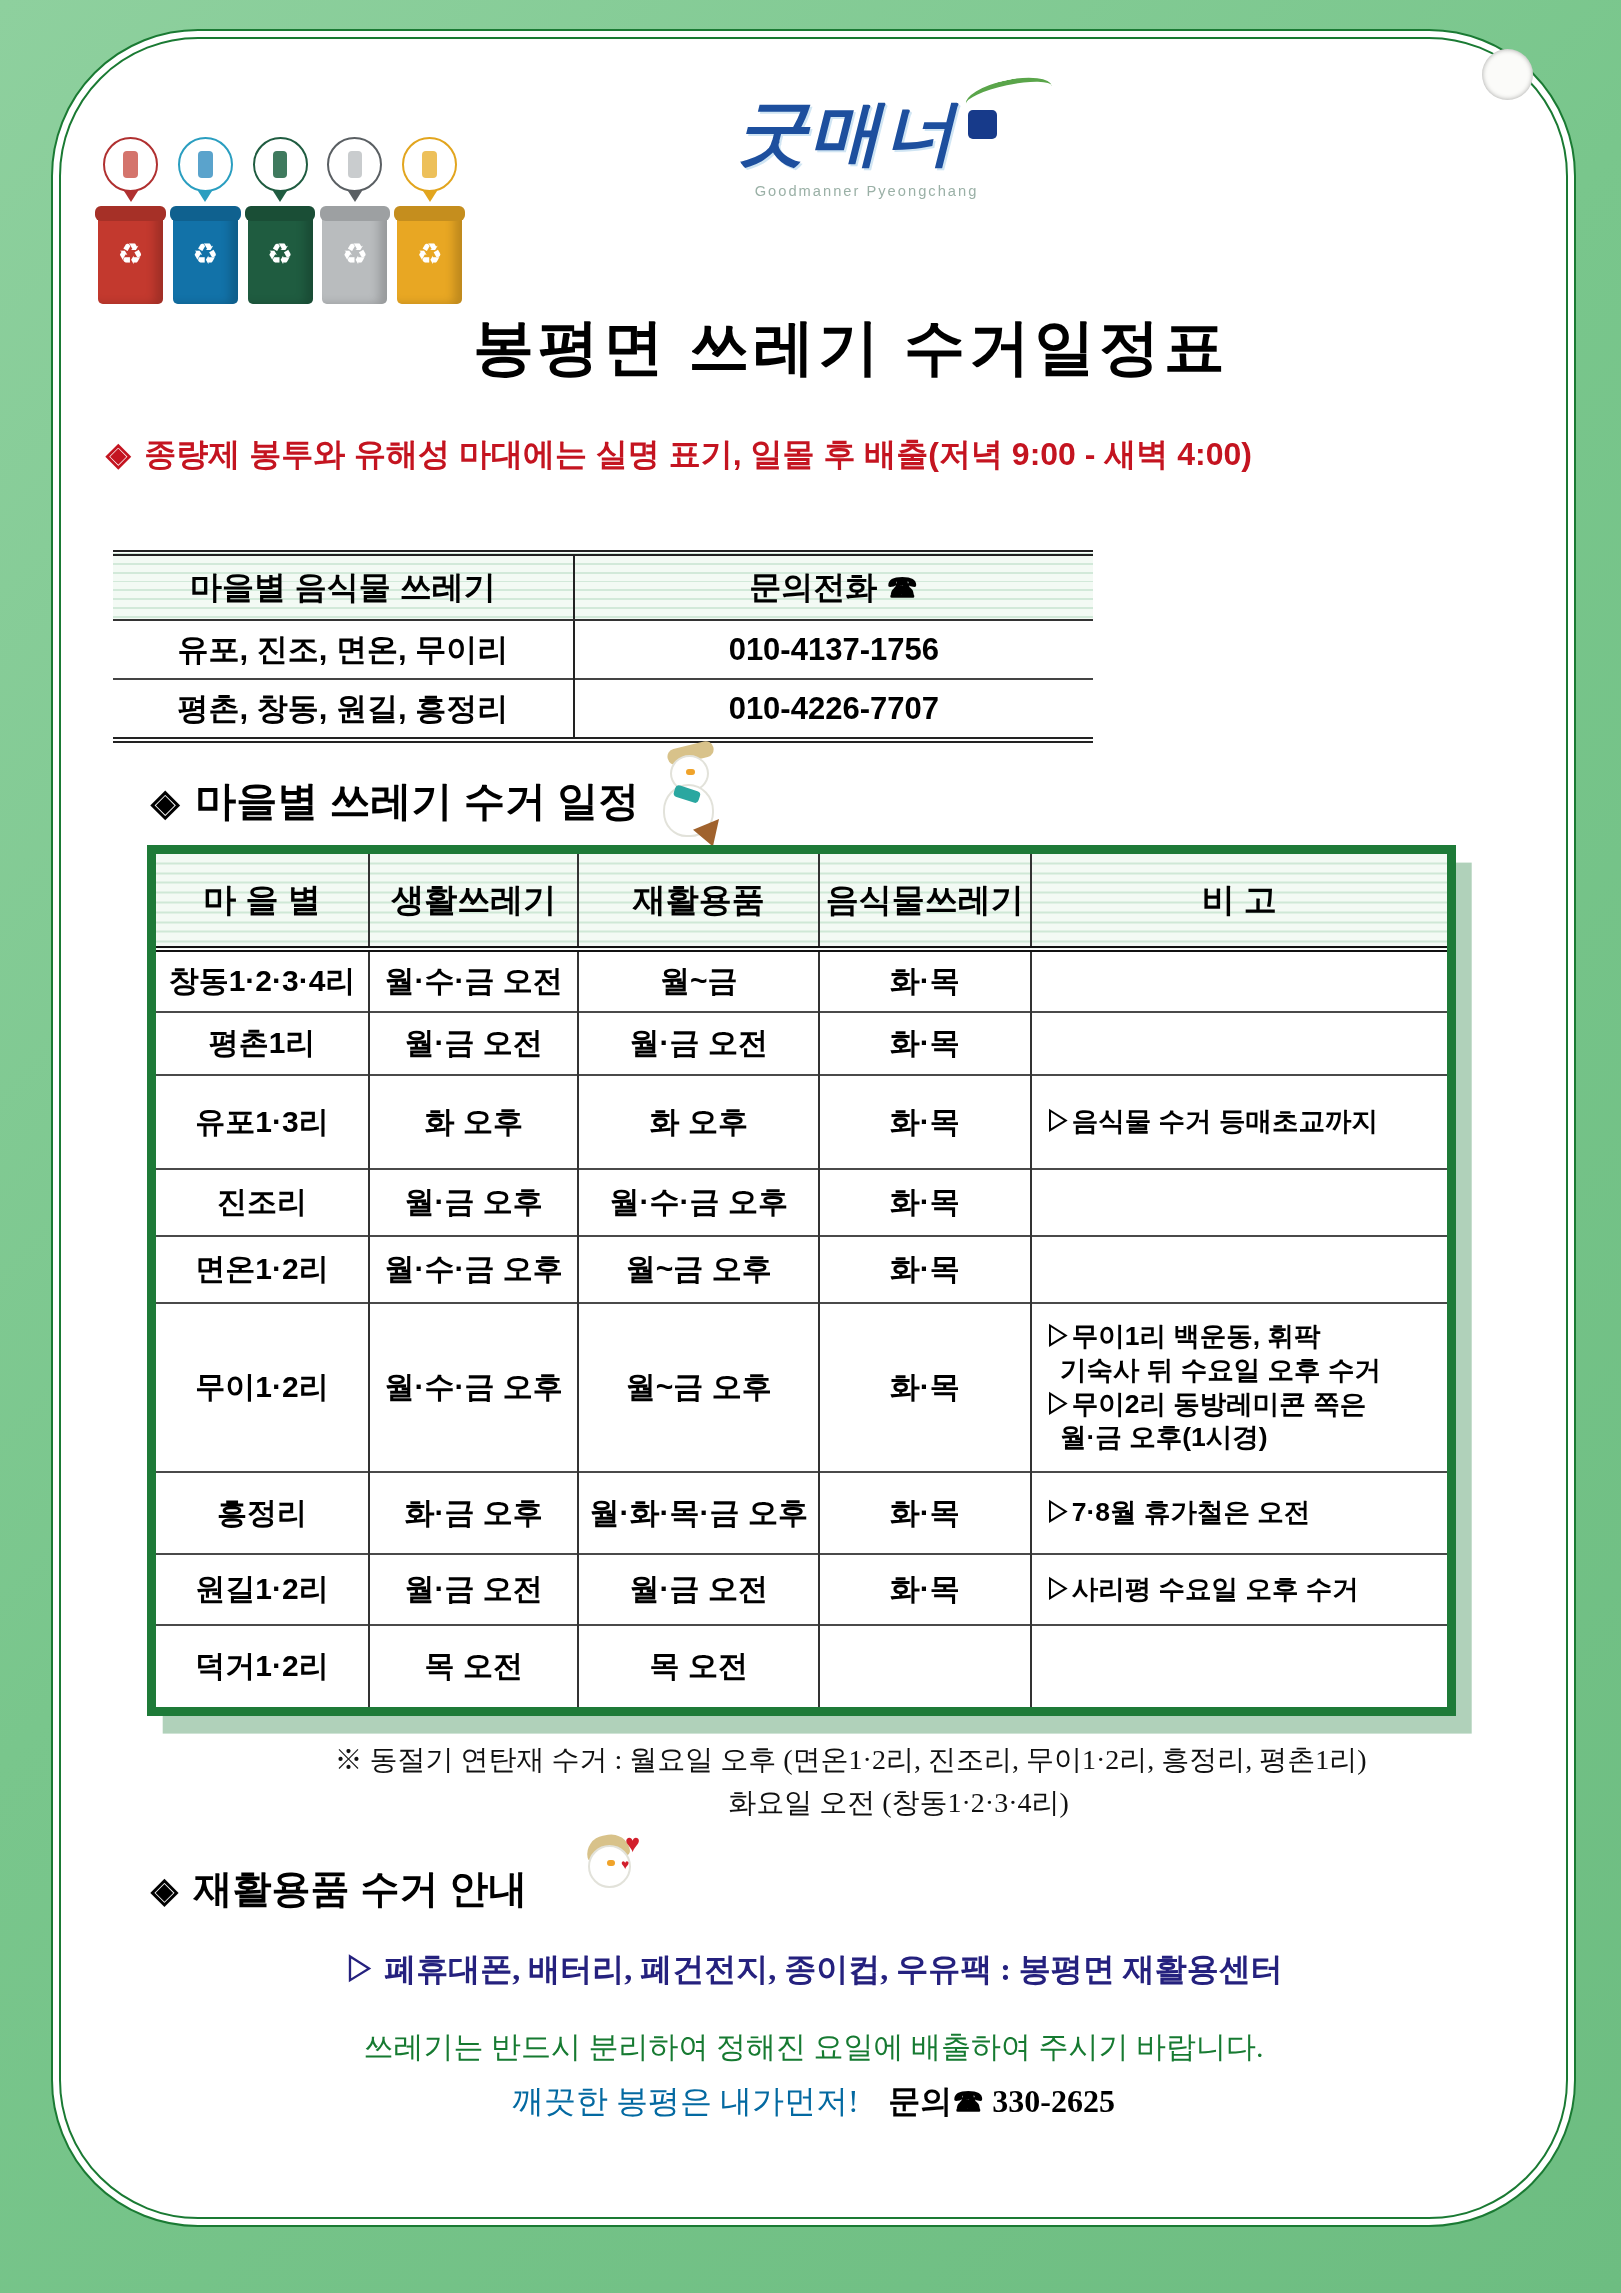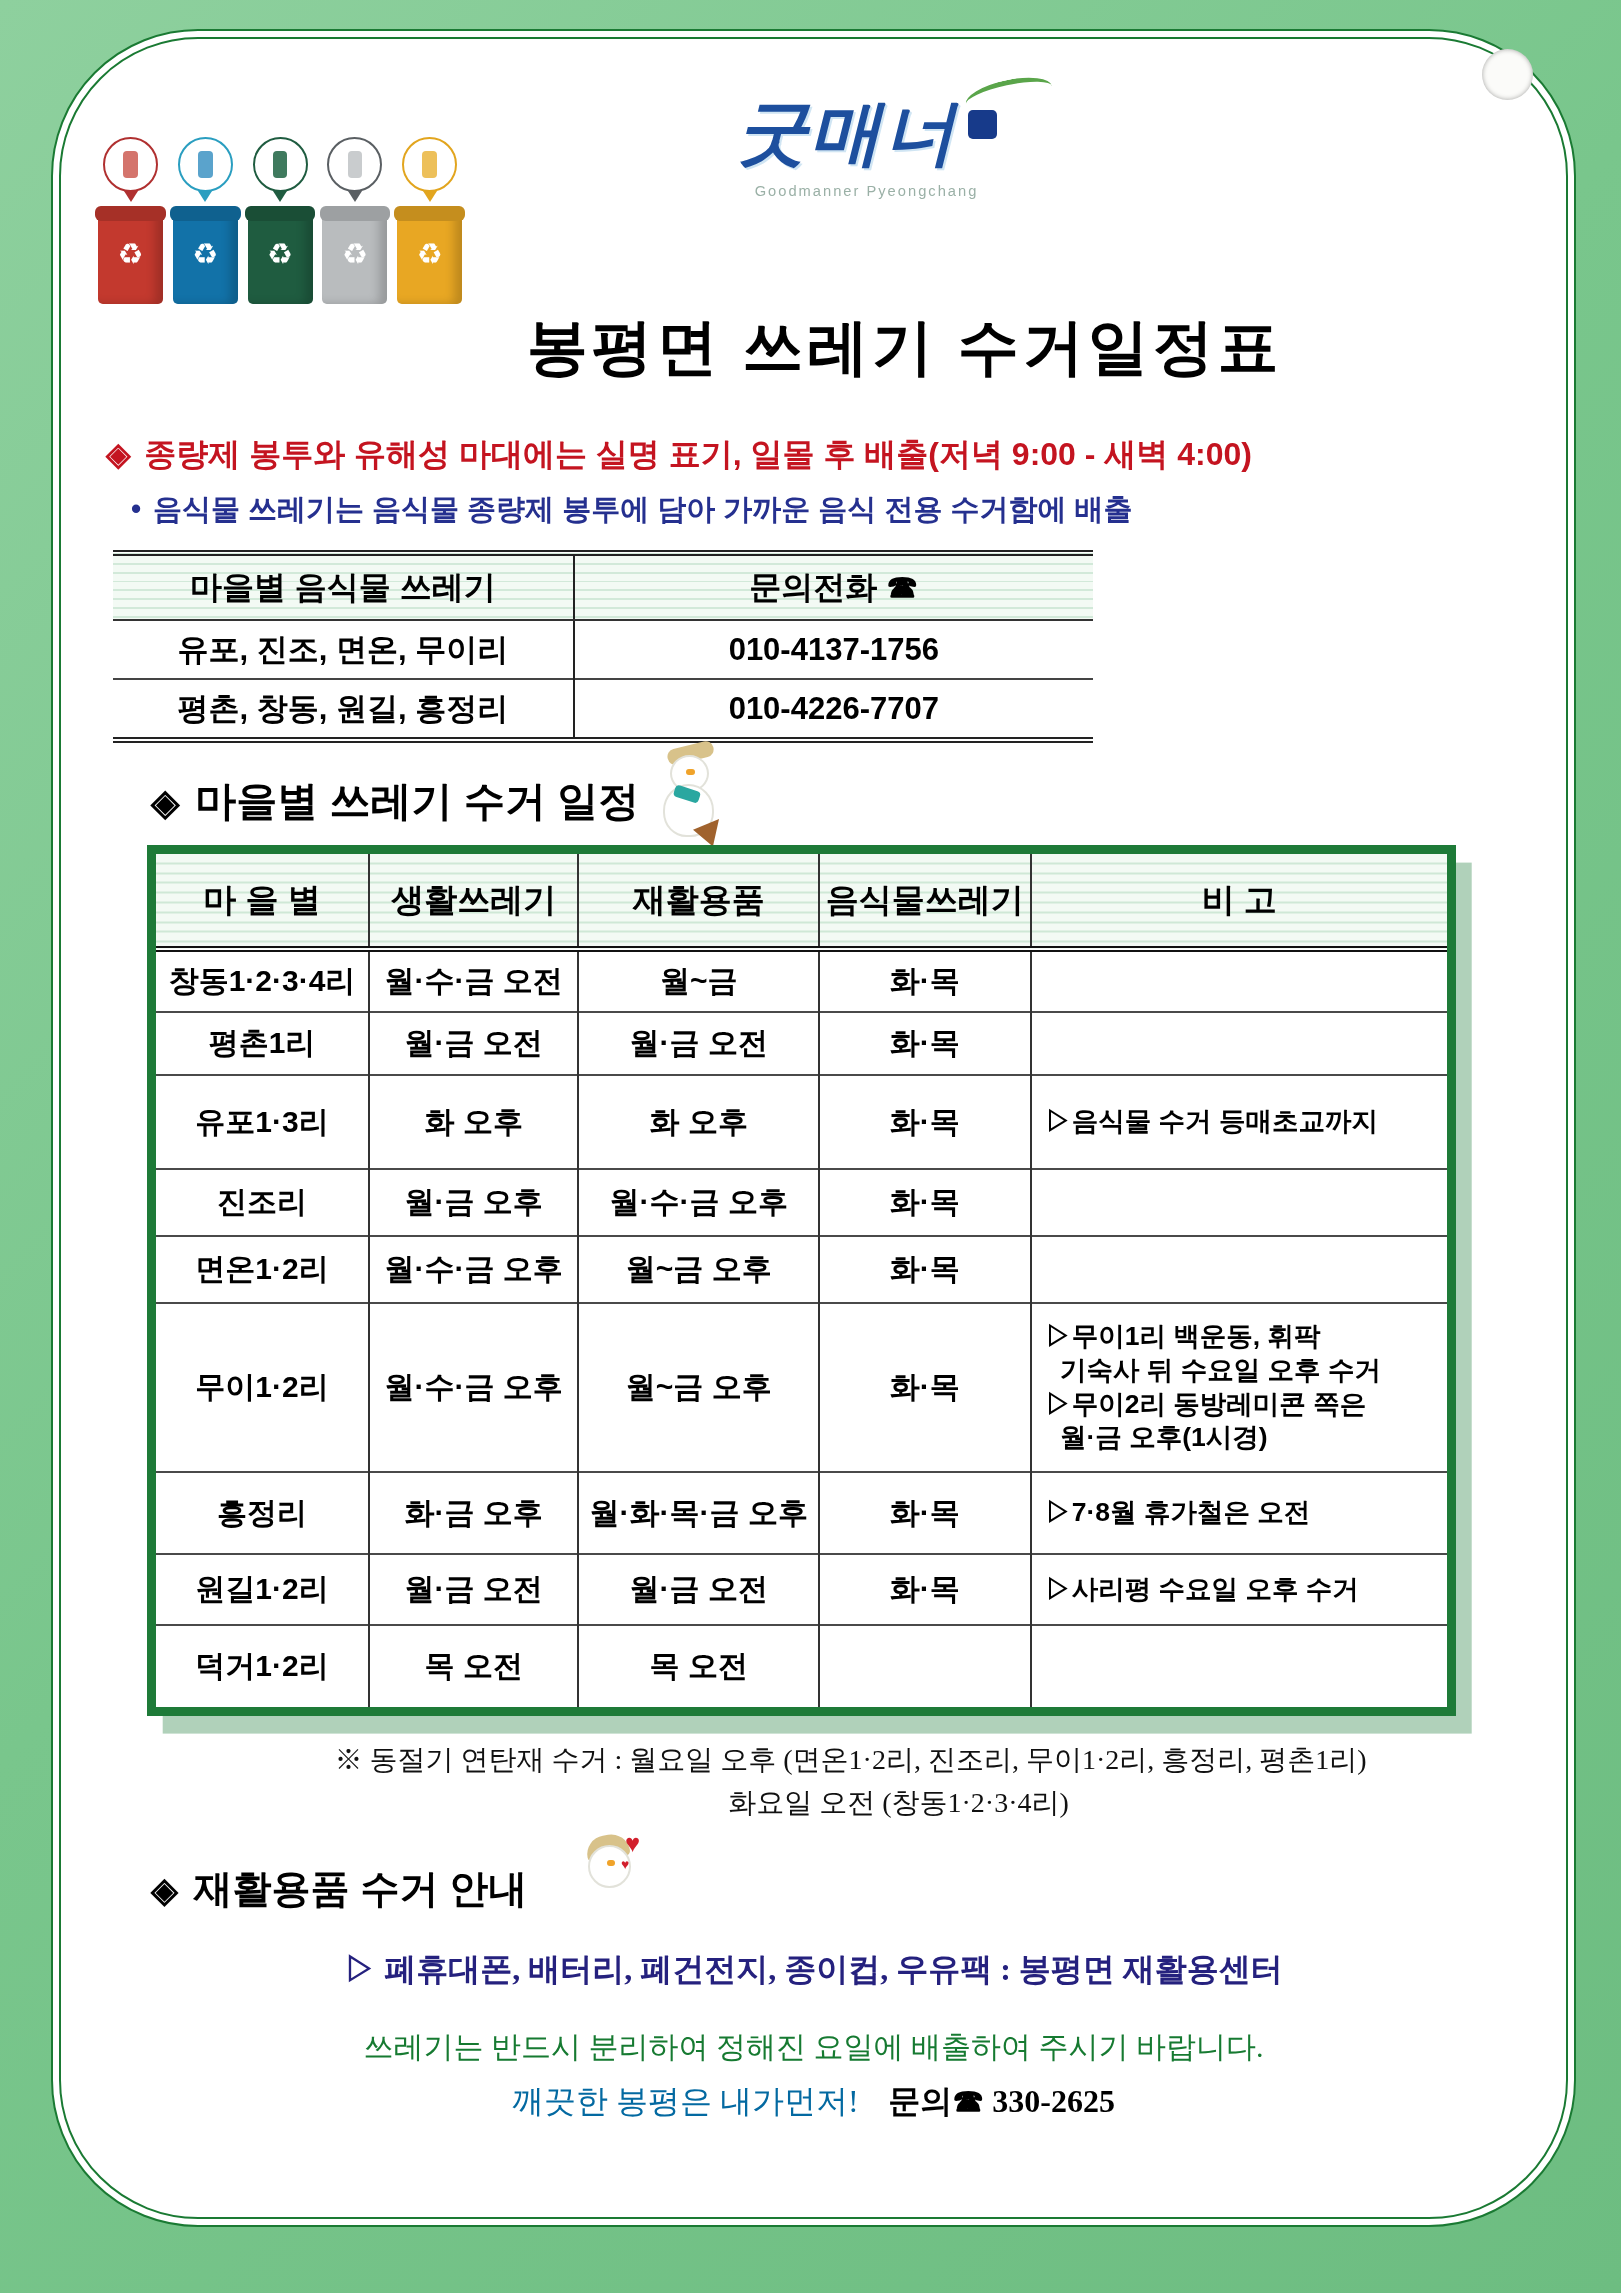--- a/index.html
+++ b/index.html
@@ -36,21 +36,21 @@
   .i-gray{background:#c9ccce;} .i-yellow{background:#edc05a;}
 
   .logo{position:absolute;left:588px;top:55px;width:451px;text-align:center;}
   .logo-script{font-size:71px;font-weight:bold;font-style:italic;color:#1d4f9e;letter-spacing:2.9px;
        text-shadow:2px 2px 0 rgba(120,180,220,.35);}
   .logo-badge{display:inline-block;width:29px;height:29px;background:#173a8a;border-radius:4.9px;
        margin-left:9.8px;vertical-align:17.6px;}
   .logo-swoosh{position:absolute;right:39px;top:-5.9px;width:88px;height:25.5px;
        border-top:5.9px solid #5aa54a;border-radius:50%;transform:rotate(-12deg);}
   .logo-sub{font-size:14.7px;color:#9ab0a6;letter-spacing:2px;margin-top:2px;}
-  .title{position:absolute;left:420px;top:235px;width:863px;text-align:center;
+  .title{position:absolute;left:420px;top:235px;width:863px;
        font-size:61px;font-weight:900;letter-spacing:3.9px;white-space:nowrap;}
 
   
   .notice-red{position:absolute;left:53px;top:402px;font-size:32px;font-weight:800;color:#c41420;white-space:nowrap;}
   .notice-red .marker{margin-right:13.7px;}
   .notice-blue{position:absolute;left:78px;top:459px;font-size:29px;font-weight:600;color:#25308f;white-space:nowrap;}
   .notice-blue .marker{margin-right:11.8px;}
 
   
   .phone-table{position:absolute;left:60px;top:519px;width:980px;border-collapse:collapse;
@@ -167,23 +167,20 @@
       <div class="logo-swoosh"></div>
       <span class="logo-script">굿매너</span><span class="logo-badge"></span>
       <div class="logo-sub">Goodmanner Pyeongchang</div>
     </div>
 
     <h1 class="title">봉평면 쓰레기 수거일정표</h1>
 
     <div class="notice-red">
       <span class="marker">◈</span><span>종량제 봉투와 유해성 마대에는 실명 표기, 일몰 후 배출(저녁 9:00 - 새벽 4:00)</span>
     </div>
-    <div class="notice-blue">
-      <span class="marker">•</span><span>음식물 쓰레기는 음식물 종량제 봉투에 담아 가까운 음식 전용 수거함에 배출</span>
-    </div>
 
     <table class="phone-table">
       <colgroup>
           <col>
           <col>
         </colgroup>
       <thead>
         <tr>
           <th>마을별 음식물 쓰레기</th>
           <th>문의전화 ☎</th>

